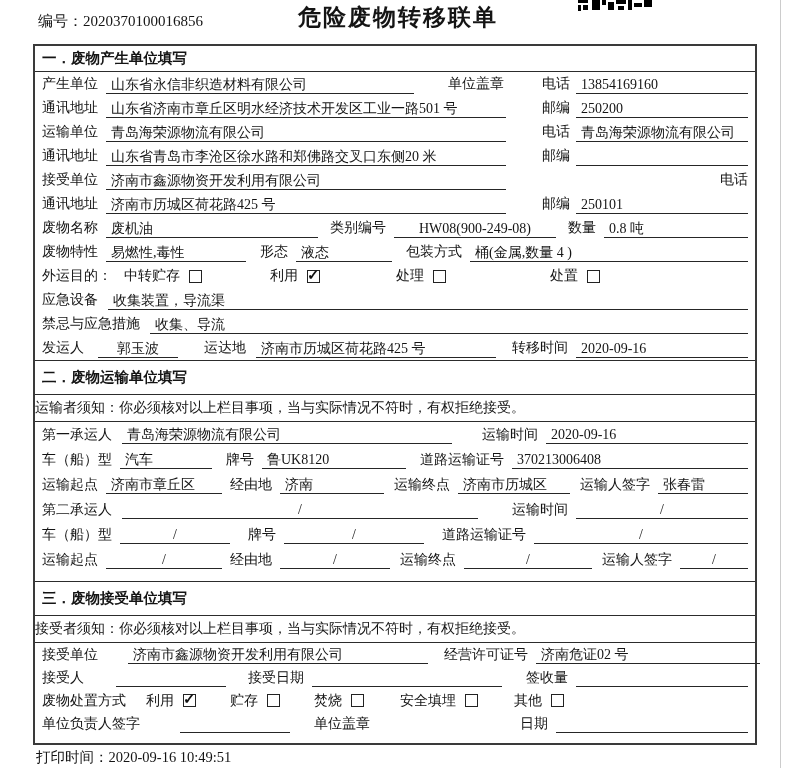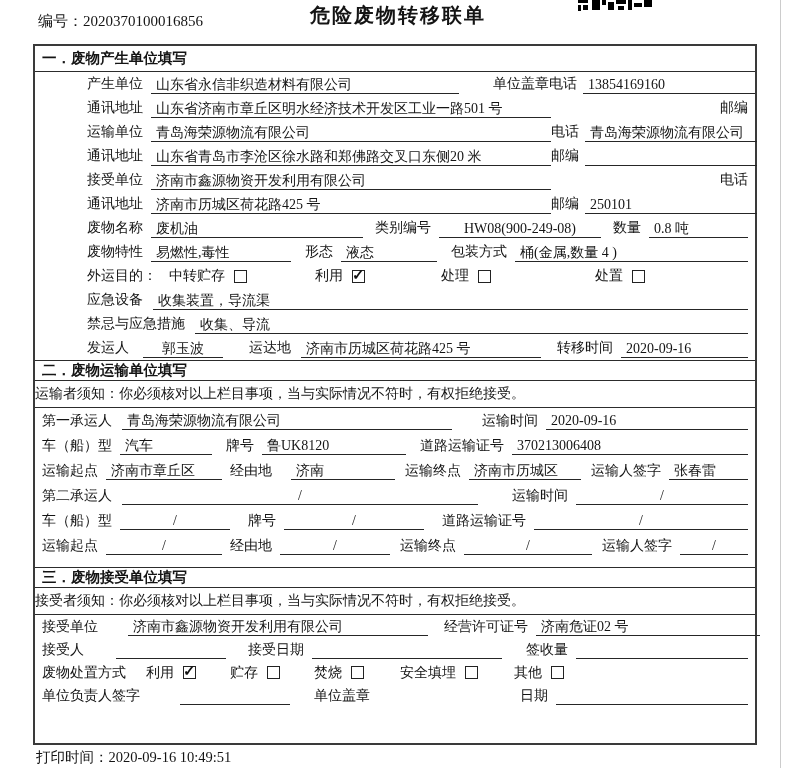--- a/index.html
+++ b/index.html
@@ -3,34 +3,34 @@
 <meta charset="utf-8">
 <style>
   html,body{margin:0;padding:0;background:#fff;}
   .page{
     position:relative;width:796px;height:768px;background:#ffffff;overflow:hidden;
     font-family:"Liberation Serif","DejaVu Serif",serif;color:#141414;font-size:14px;
   }
   
   .doc-no{position:absolute;left:38px;top:12px;font-size:15px;white-space:nowrap;}
   .doc-title{position:absolute;left:0;top:2px;width:100%;text-align:center;margin:0;
-    font-size:20px;font-weight:bold;letter-spacing:2px;}
+    font-size:23px;font-weight:bold;letter-spacing:2px;}
   .qr-frag{position:absolute;left:578px;top:0;}
   .page-edge{position:absolute;left:780px;top:0;width:1px;height:768px;background:#cccccc;}
   
   .tbl{position:absolute;left:33px;top:44px;width:724px;height:701px;
     border:2px solid #3a3a3a;box-sizing:border-box;display:flex;flex-direction:column;background:#fff;}
   .sec-h{font-weight:bold;display:flex;align-items:center;padding-left:7px;font-size:14.5px;
     box-sizing:border-box;flex:none;}
   .sec-h.first{height:26px;border-bottom:1.5px solid #2c2c2c;}
-  .sec-h.mid{height:21px;border-top:1.5px solid #2c2c2c;border-bottom:1.5px solid #2c2c2c;}
+  .sec-h.mid{height:35px;border-top:1.5px solid #2c2c2c;border-bottom:1.5px solid #2c2c2c;}
   .notice{height:27px;display:flex;align-items:center;
     border-bottom:1.5px solid #2c2c2c;box-sizing:border-box;flex:none;white-space:nowrap;}
   .row{display:flex;align-items:center;padding:0 7px;box-sizing:border-box;flex:none;}
-  .h24{height:24px;margin-left:45px;} .h25{height:25px;} .h23{height:23px;} .gap{height:9px;flex:none;}
+  .h24{height:24px;} .h25{height:25px;} .h23{height:23px;} .gap{height:9px;flex:none;}
   .lb{white-space:nowrap;flex:none;}
   .u{border-bottom:1px solid #262626;padding:0 5px;white-space:nowrap;overflow:visible;
     box-sizing:border-box;height:19px;line-height:19px;flex:none;}
   .u.fill{flex:1 1 auto;}
   .u.c{text-align:center;}
   .opt{display:inline-flex;align-items:center;gap:9px;flex:none;}
   .cb{width:13px;height:13px;border:1.5px solid #222;position:relative;display:inline-block;
     box-sizing:border-box;flex:none;background:#fff;}
   .cb[data-checked="true"]::before{content:"✓";position:absolute;left:-1px;top:-5px;
     font-size:15px;font-weight:bold;color:#111;}
@@ -69,20 +69,21 @@
       <span class="u" style="width:308px;margin-left:8px">山东省永信非织造材料有限公司</span>
       <span class="lb" style="margin-left:34px">单位盖章</span>
       <span class="lb" style="margin-left:auto">电话</span>
       <span class="u" style="width:172px;margin-left:6px">13854169160</span>
     </div>
 
     <div class="row h24">
       <span class="lb">通讯地址</span>
       <span class="u" style="width:400px;margin-left:8px">山东省济南市章丘区明水经济技术开发区工业一路501 号</span>
       <span class="lb" style="margin-left:auto">邮编</span>
+      <span class="u" style="width:172px;margin-left:6px">250200</span>
     </div>
 
     <div class="row h24">
       <span class="lb">运输单位</span>
       <span class="u" style="width:400px;margin-left:8px">青岛海荣源物流有限公司</span>
       <span class="lb" style="margin-left:auto">电话</span>
       <span class="u" style="width:172px;margin-left:6px">青岛海荣源物流有限公司</span>
     </div>
 
     <div class="row h24">
@@ -179,21 +180,21 @@
       <span class="lb" style="margin-left:14px">牌号</span>
       <span class="u" style="width:144px;margin-left:8px">鲁UK8120</span>
       <span class="lb" style="margin-left:14px">道路运输证号</span>
       <span class="u fill" style="margin-left:8px">370213006408</span>
     </div>
 
     <div class="row h25">
       <span class="lb">运输起点</span>
       <span class="u" style="width:116px;margin-left:8px">济南市章丘区</span>
       <span class="lb" style="margin-left:8px">经由地</span>
-      <span class="u" style="width:104px;margin-left:19px">济南</span>
+      <span class="u" style="width:104px;margin-left:8px">济南</span>
       <span class="lb" style="margin-left:10px">运输终点</span>
       <span class="u" style="width:112px;margin-left:8px">济南市历城区</span>
       <span class="lb" style="margin-left:10px">运输人签字</span>
       <span class="u fill" style="margin-left:8px">张春雷</span>
     </div>
 
     <div class="row h25">
       <span class="lb">第二承运人</span>
       <span class="u c" style="width:356px;margin-left:10px">/</span>
       <span class="lb" style="margin-left:auto">运输时间</span>

